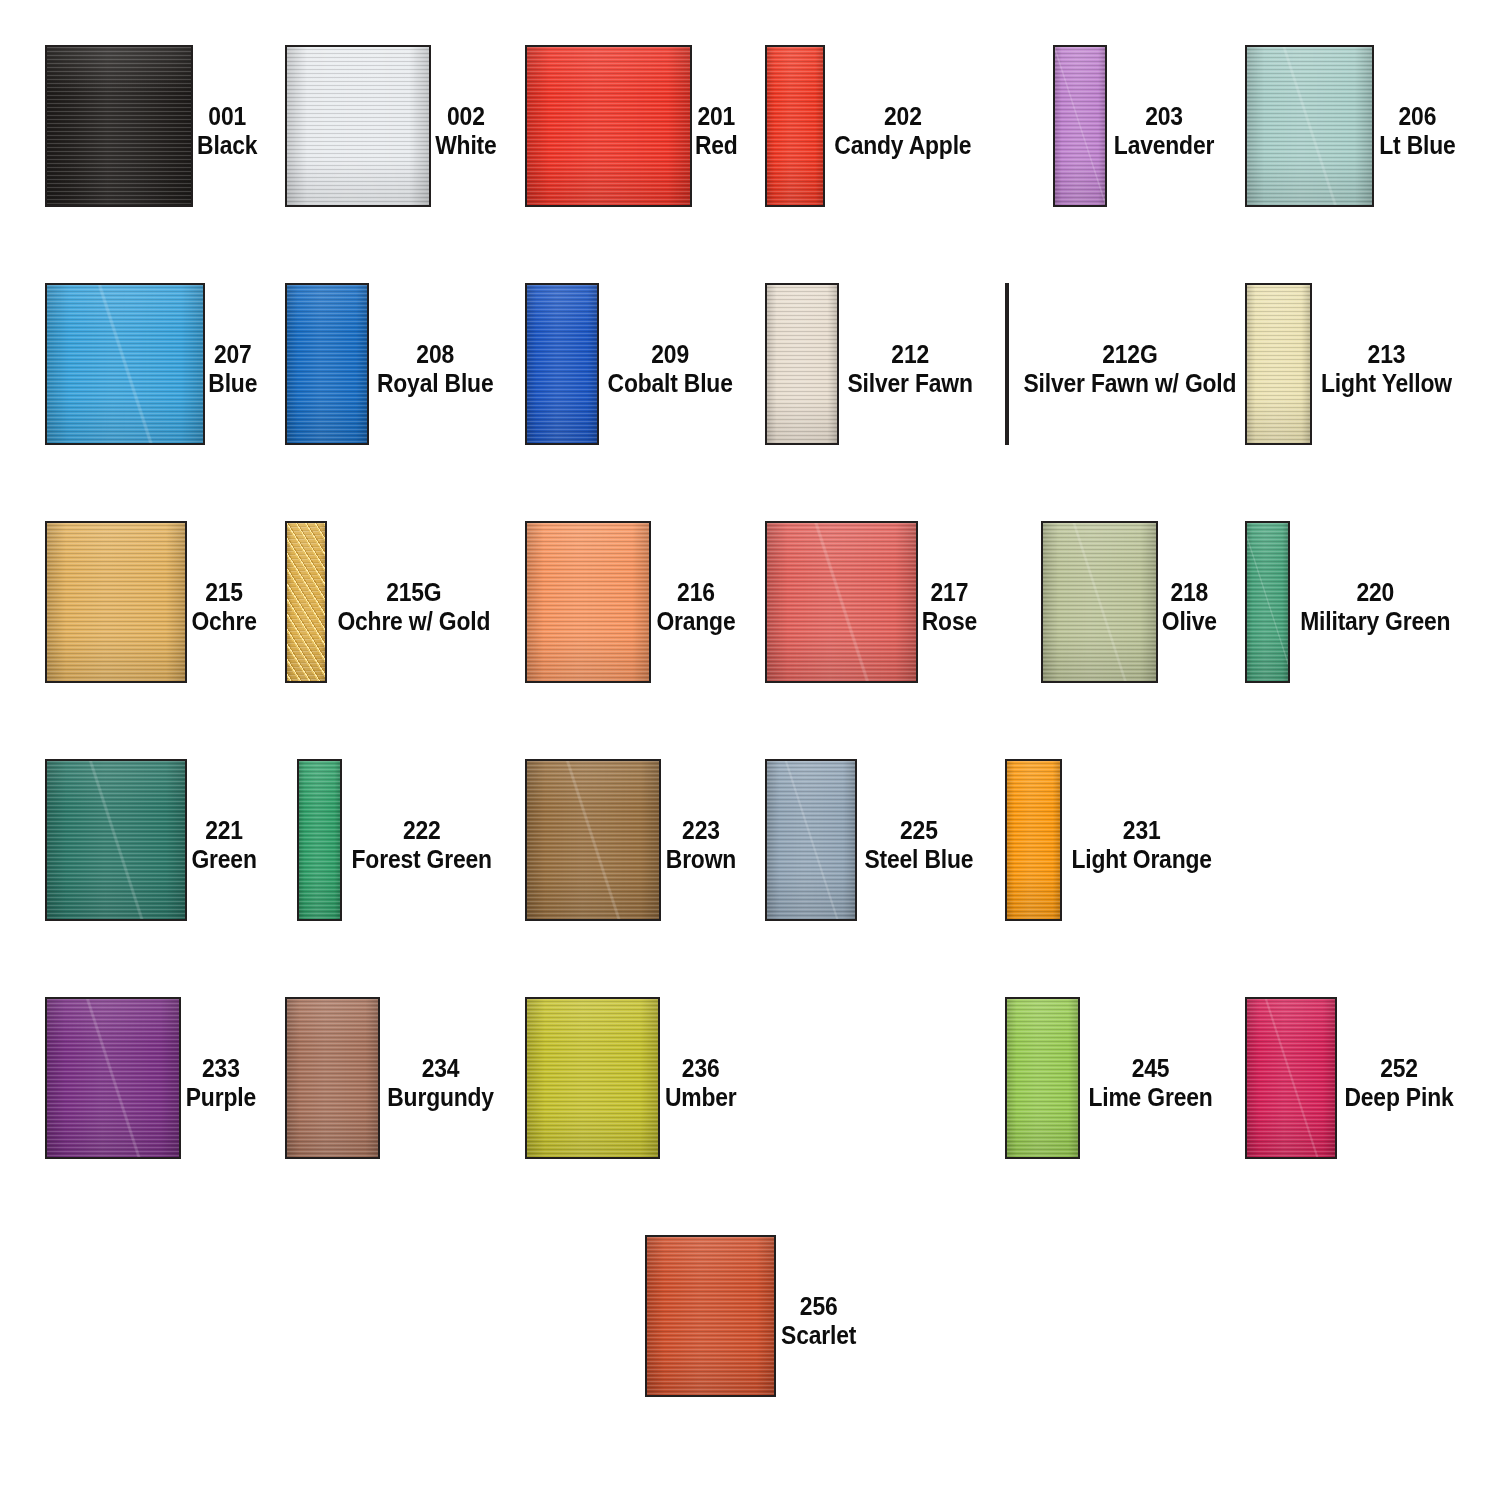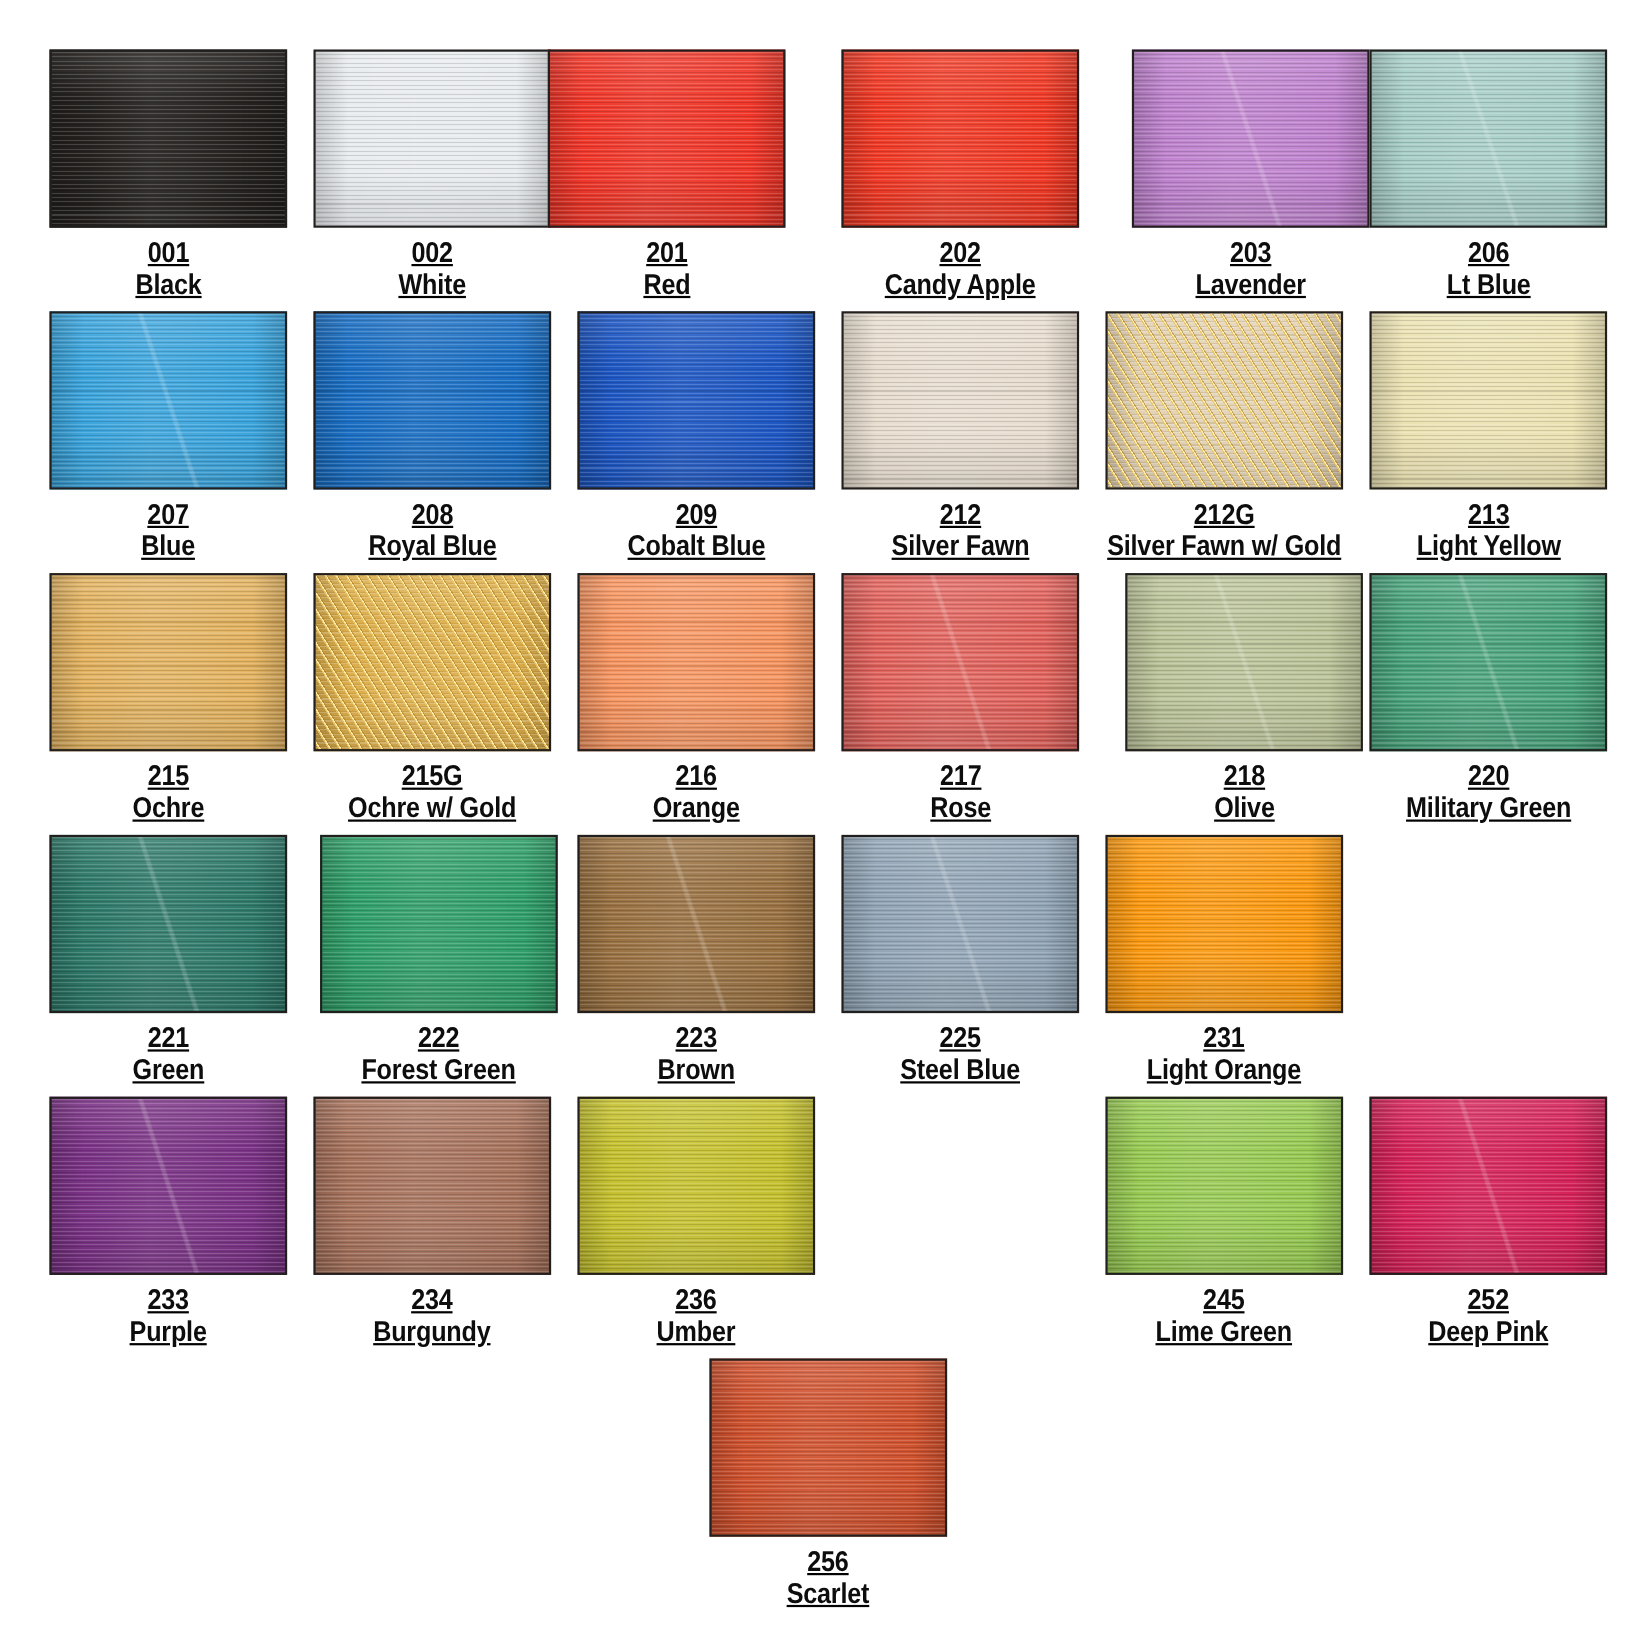--- a/index.html
+++ b/index.html
@@ -20,23 +20,22 @@
     position: relative;
     width: 1500px;
     height: 1500px;
     background: #ffffff;
   }
 
   .swatch-cell {
     position: absolute;
     width: 216px;
     display: flex;
-    flex-direction: column;
+    flex-direction: row;
     align-items: center;
-    text-decoration: underline;
   }
 
   .swatch-chip {
     position: relative;
     width: 216px;
     height: 162px;
     border: 2px solid #221f1f;
     overflow: hidden;
     background-color: #888;
   }
@@ -160,21 +159,21 @@
     <div class="swatch-cell" style="left: 285px; top: 45px;">
       <div class="swatch-chip no-stray" style="background-color: rgb(233, 236, 239);">
         <div class="thread-shade"></div>
         <div class="thread-tex"></div>
       </div>
       <div class="swatch-labels">
         <span class="swatch-code">002</span>
         <span class="swatch-name">White</span>
       </div>
     </div>
-    <div class="swatch-cell" style="left: 498px; top: 45px;">
+    <div class="swatch-cell" style="left: 525px; top: 45px;">
       <div class="swatch-chip no-stray" style="background-color: rgb(240, 55, 42);">
         <div class="thread-shade"></div>
         <div class="thread-tex"></div>
       </div>
       <div class="swatch-labels">
         <span class="swatch-code">201</span>
         <span class="swatch-name">Red</span>
       </div>
     </div>
     <div class="swatch-cell" style="left: 765px; top: 45px;">

